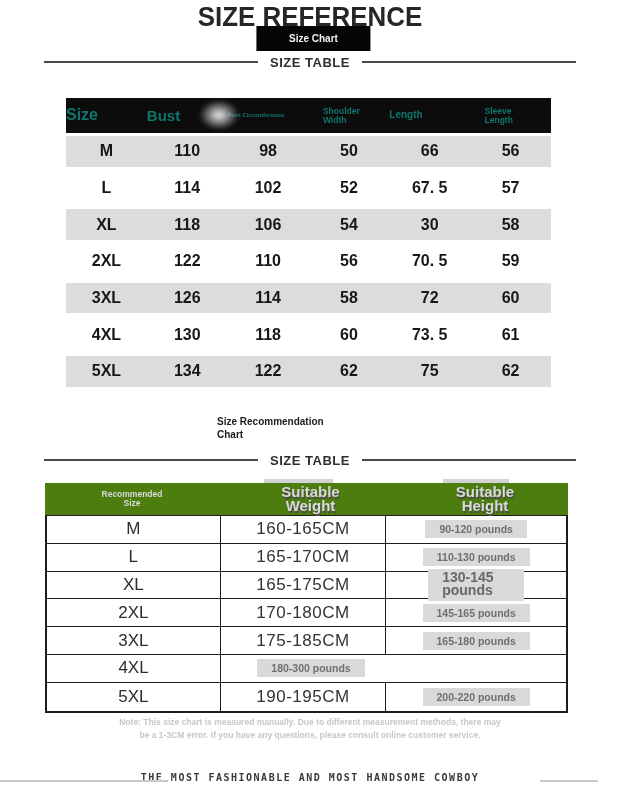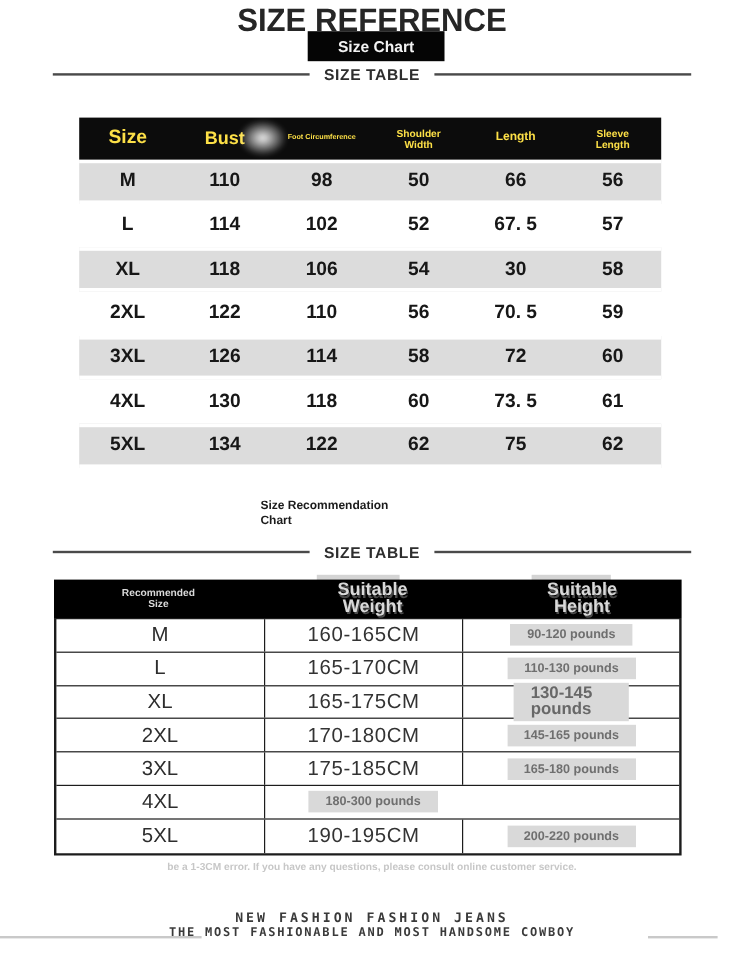--- a/index.html
+++ b/index.html
@@ -12,39 +12,39 @@
 
   
   .title {
     position:absolute; top:2px; left:0; width:100%;
     text-align:center; font-size:27px; font-weight:800; color:#262626;
     letter-spacing:0px; transform:scaleX(.96); transform-origin:center;
   }
   .size-chart-btn {
     position:absolute; top:26px; left:50%; transform:translateX(-47%);
     width:114px; height:25px; background:#050505; border:none;
-    color:#f2f2f2; font-size:13px; font-weight:bold; text-align:center;
+    color:#f2f2f2; font-size:10px; font-weight:bold; text-align:center;
     line-height:25px; font-family:"Liberation Sans", sans-serif;
   }
   .rule-heading {
     position:absolute; left:44px; right:44px; display:flex; align-items:center;
     gap:12px; height:16px;
   }
   .rule-heading .line { flex:1; height:2px; background:#4a4a4a; }
   .rule-heading .txt { font-size:13px; font-weight:bold; color:#2e2e2e; letter-spacing:.5px; white-space:nowrap; }
   .rule-1 { top:54px; }
   .rule-2 { top:452px; }
 
   
   .t1 { position:absolute; left:66px; top:98px; width:485px; }
   .t1-header {
     display:flex; height:35px; background:#0c0c0c; align-items:center; position:relative;
   }
   .t1-header .hcell {
-    width:16.6667%; text-align:center; color:#fde047; font-weight:bold; line-height:1.05;
+    width:16.6667%; text-align:left; color:#0f766e; font-weight:bold; line-height:1.05;
   }
   .h-size { font-size:16px; }
   .h-bust { font-size:15px; }
   .h-tiny { font-size:6px; color:#b5b5b5; }
   .h-small { font-size:8.5px; }
   .h-small .wrapbox { width:52px; margin:0 auto; }
   .h-mid { font-size:10px; }
   .smudge-bust {
     position:absolute; left:133px; top:2px; width:40px; height:30px;
     background:radial-gradient(closest-side, rgba(255,255,255,.95), rgba(255,255,255,0));
@@ -61,21 +61,21 @@
     position:absolute; left:217px; top:416px; width:122px;
     font-size:10px; font-weight:bold; color:#1c1c1c; line-height:1.25;
   }
 
   
   .t2 { position:absolute; left:45px; top:483px; width:523px; }
   .t2-smudge { position:absolute; height:5px; background:#bdbdbd; opacity:.65; top:-4px; }
   .t2-smudge.s1 { left:219px; width:69px; }
   .t2-smudge.s2 { left:398px; width:66px; }
   .t2-header {
-    display:flex; height:32px; background:#000000; align-items:center; position:relative;
+    display:flex; height:32px; background:#4d7c0f; align-items:center; position:relative;
   }
   .t2-header .hc { text-align:center; color:#d9d9d9; font-weight:bold; }
   .t2-c1 { width:174px; } .t2-c2 { width:166px; } .t2-c3 { width:183px; }
   .hc-rec { font-size:8.5px; line-height:1.1; }
   .hc-rec .wrapbox { width:78px; margin:0 auto; }
   .hc-big { font-size:15px; line-height:.95; color:#e6e6e6; text-shadow:1px 2px 0 #4a4a4a; }
   .hc-big .wrapbox { width:64px; margin:0 auto; }
   .t2-body { border:2px solid #1c1c1c; border-top:1.5px solid #1c1c1c; }
   .t2-row { display:flex; height:27.8px; border-bottom:1.5px solid #1c1c1c; }
   .t2-row:last-child { border-bottom:none; }
@@ -267,21 +267,21 @@
         <div class="c c-size">5XL</div>
         <div class="c c-height">190-195CM</div>
         <div class="c c-weight">
             <span class="wt-patch">200-220 pounds</span>
           </div>
       </div>
     </div>
   </div>
 
   <div class="note">
+    <div>Note: This size chart is measured manually. Due to different measurement methods, there may</div>
     <div>be a 1-3CM error. If you have any questions, please consult online customer service.</div>
   </div>
 
-  <div class="footer-1">NEW FASHION FASHION JEANS</div>
   <div class="footer-2">THE MOST FASHIONABLE AND MOST HANDSOME COWBOY</div>
   <div class="footer-line left"></div>
   <div class="footer-line right"></div>
 
 </div>
 
 </body></html>

